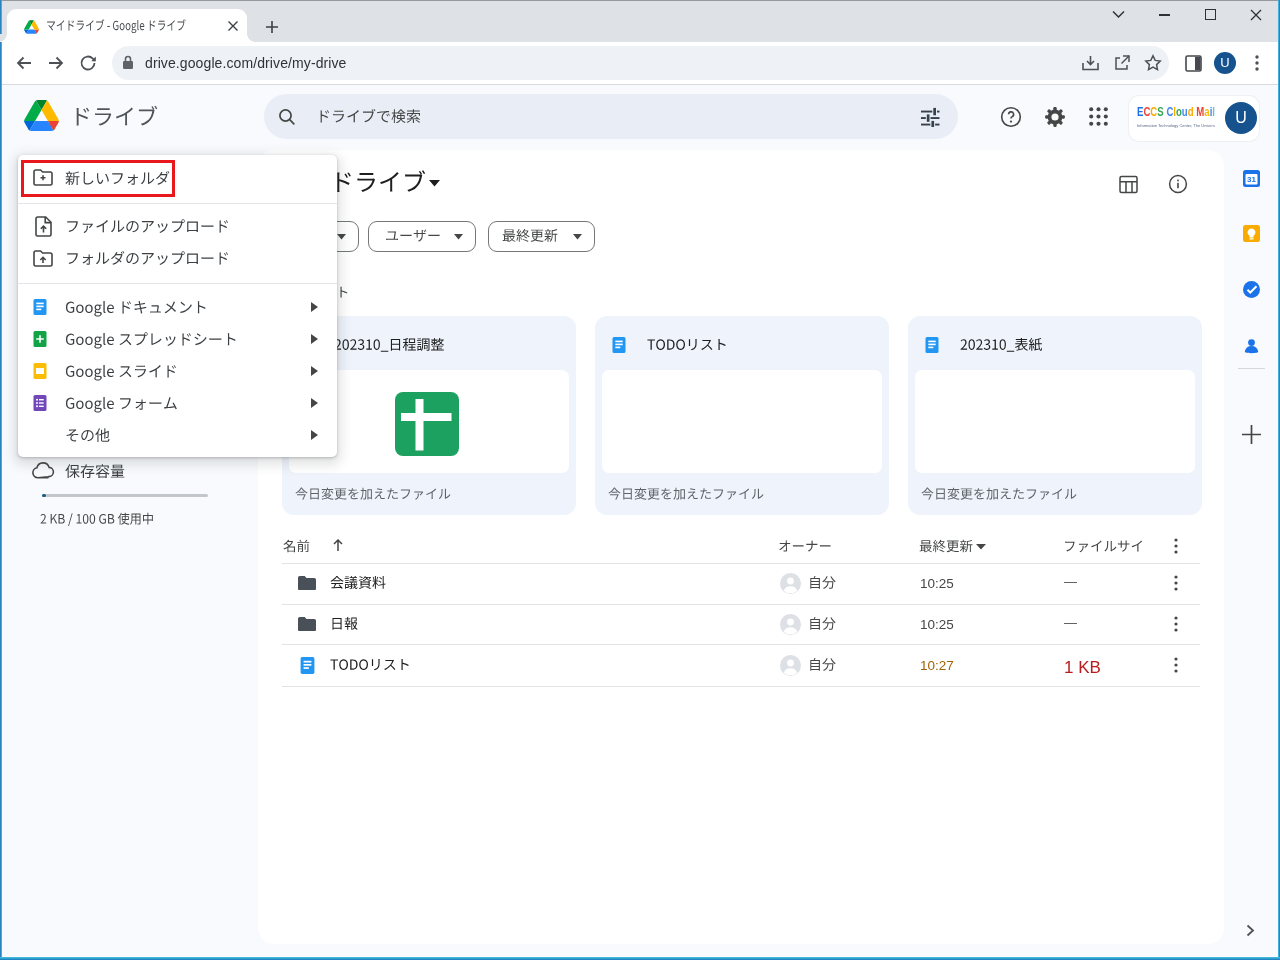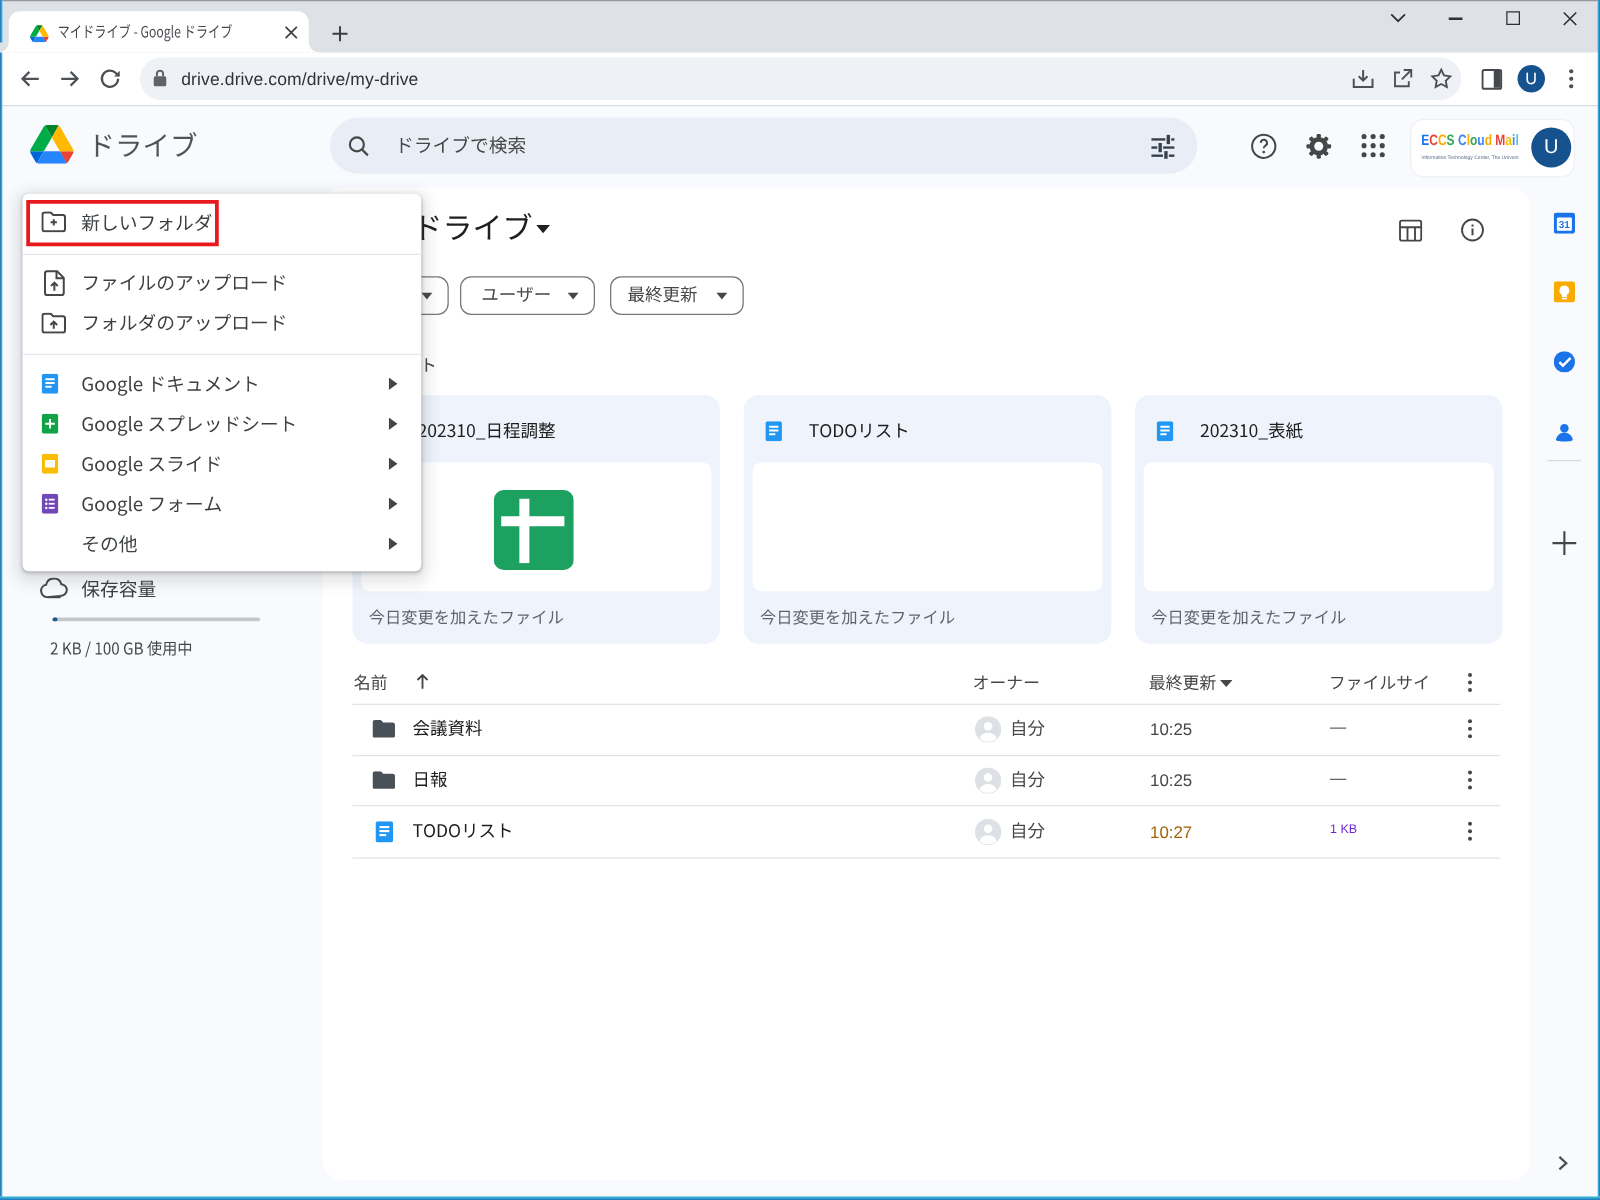--- a/index.html
+++ b/index.html
@@ -49,21 +49,21 @@
   </svg>
 <svg class="a" style="left:79px;top:54px" width="18" height="18" viewBox="0 0 18 18">
     <path d="M15.5 9a6.5 6.5 0 1 1-1.9-4.6L16 6.8" stroke="#4d5156" stroke-width="1.8" fill="none"></path>
     <path d="M16.8 2.6v4.6h-4.6z" fill="#4d5156"></path>
   </svg>
 <div class="a" style="left:112px;top:46px;width:1057px;height:34px;background:#eef1f5;border-radius:17px"></div>
 <svg class="a" style="left:122px;top:55px" width="12" height="15" viewBox="0 0 12 15">
     <rect x="1" y="6" width="10" height="8" rx="1.2" fill="#5f6368"></rect>
     <path d="M3.5 6V4a2.5 2.5 0 0 1 5 0v2" stroke="#5f6368" stroke-width="1.6" fill="none"></path>
   </svg>
-<div class="a" style="left:145px;top:55px;font-size:14px;color:#2f3337;letter-spacing:0.1px">drive.drive.com/drive/my-drive</div>
+<div class="a" style="left:145px;top:55px;font-size:14px;color:#2f3337;letter-spacing:0.1px">drive.google.com/drive/my-drive</div>
 <svg class="a" style="left:1081px;top:54px" width="19" height="19" viewBox="0 0 19 19">
     <path d="M9.5 2v8M6 7l3.5 3.5L13 7" stroke="#4d5156" stroke-width="1.6" fill="none"></path>
     <path d="M2 9v6.5h15V9" stroke="#4d5156" stroke-width="1.6" fill="none"></path>
   </svg>
 <svg class="a" style="left:1113px;top:54px" width="18" height="18" viewBox="0 0 18 18">
     <path d="M7 4H3v11h11v-4" stroke="#4d5156" stroke-width="1.5" fill="none"></path>
     <path d="M10 2h6v6" stroke="#4d5156" stroke-width="1.5" fill="none"></path>
     <path d="M16 2 8.5 9.5" stroke="#4d5156" stroke-width="1.5" fill="none"></path>
   </svg>
 <svg class="a" style="left:1144px;top:54px" width="18" height="18" viewBox="0 0 18 18">
@@ -354,21 +354,21 @@
     <circle cx="10.5" cy="10.5" r="10.5" fill="#dde0e5"></circle>
     <circle cx="10.5" cy="8" r="3.4" fill="#fff"></circle>
     <path d="M3.6 17.7a7.6 7.6 0 0 1 13.8 0 10.5 10.5 0 0 1-13.8 0z" fill="#fff"></path>
   </svg>
 <svg class="a" style="left:808.0px;top:654.3px" width="30.0" height="20.4" viewBox="0 -15.7 30.0 20.4">
     <g>
       <path d="M3 -6.7H11.1V-5.8H3ZM3 -3.7H11.1V-2.7H3ZM3 -0.6H11.1V0.4H3ZM2.3 -9.8H11.9V1.1H10.8V-8.8H3.3V1.1H2.3ZM6.4 -11.8 7.6 -11.6Q7.4 -11 7.1 -10.4Q6.8 -9.7 6.6 -9.3L5.7 -9.5Q5.8 -9.8 5.9 -10.2Q6.1 -10.6 6.2 -11Q6.3 -11.4 6.4 -11.8Z M16.6 -6.5H24.6V-5.4H16.6ZM24.3 -6.5H25.4Q25.4 -6.5 25.4 -6.4Q25.4 -6.3 25.4 -6.2Q25.4 -6 25.4 -6Q25.3 -4.3 25.2 -3.2Q25.1 -2 25 -1.3Q24.9 -0.5 24.8 -0.1Q24.7 0.3 24.5 0.5Q24.2 0.8 24 0.9Q23.7 1 23.4 1Q23 1.1 22.4 1.1Q21.8 1.1 21.2 1Q21.1 0.8 21 0.5Q21 0.2 20.8 -0Q21.5 0 22.1 0Q22.7 0.1 22.9 0.1Q23.1 0.1 23.3 0Q23.4 -0 23.5 -0.1Q23.7 -0.3 23.8 -1Q24 -1.6 24.1 -2.9Q24.2 -4.2 24.3 -6.3ZM18.5 -11.5 19.7 -11.2Q19.1 -10 18.4 -8.9Q17.8 -7.8 16.9 -6.9Q16.1 -6 15.2 -5.4Q15.1 -5.5 15 -5.6Q14.8 -5.8 14.6 -5.9Q14.4 -6.1 14.3 -6.2Q15.2 -6.8 16 -7.6Q16.8 -8.4 17.5 -9.4Q18.1 -10.4 18.5 -11.5ZM23.4 -11.5Q23.8 -10.8 24.2 -10.1Q24.7 -9.3 25.3 -8.7Q25.9 -8 26.5 -7.4Q27.1 -6.8 27.7 -6.4Q27.5 -6.3 27.4 -6.1Q27.2 -6 27 -5.8Q26.9 -5.6 26.8 -5.5Q26.2 -6 25.6 -6.6Q25 -7.2 24.4 -8Q23.8 -8.7 23.3 -9.5Q22.8 -10.3 22.4 -11.1ZM19.6 -6.2H20.7Q20.6 -5 20.3 -3.9Q20.1 -2.8 19.6 -1.9Q19.1 -0.9 18.1 -0.1Q17.2 0.7 15.8 1.2Q15.7 1.1 15.6 0.9Q15.5 0.7 15.3 0.5Q15.2 0.4 15.1 0.3Q16.4 -0.2 17.3 -0.9Q18.1 -1.6 18.6 -2.4Q19.1 -3.3 19.3 -4.2Q19.5 -5.2 19.6 -6.2Z" fill="#444746"></path>
     </g>
   </svg>
 <div class="a" style="left:920px;top:658px;font-size:13.5px;color:#a16207">10:27</div>
-<div class="a" style="left:1064px;top:658px;font-size:10px;color:#6d28d9">1 KB</div>
+<div class="a" style="left:1064px;top:658px;font-size:17px;color:#b91c1c">1 KB</div>
 <svg class="a" style="left:1174px;top:657px" width="4" height="16" viewBox="0 0 4 16">
     <circle cx="2" cy="2" r="1.6" fill="#444746"></circle>
     <circle cx="2" cy="8" r="1.6" fill="#444746"></circle>
     <circle cx="2" cy="14" r="1.6" fill="#444746"></circle>
   </svg>
 <svg class="a" style="left:32px;top:462px" width="23" height="17" viewBox="0 0 23 17" fill="none" stroke="#444746" stroke-width="1.6">
     <path d="M5.8 15.7a5 5 0 0 1-.9-9.9 6.3 6.3 0 0 1 12.2-.4 4.6 4.6 0 0 1-.6 9.2 l-.6.1z M5.8 15.7h10.7"></path>
   </svg>
 <svg class="a" style="left:65.0px;top:460.2px" width="62.0" height="21.9" viewBox="0 -16.8 62.0 21.9">
     <g>

